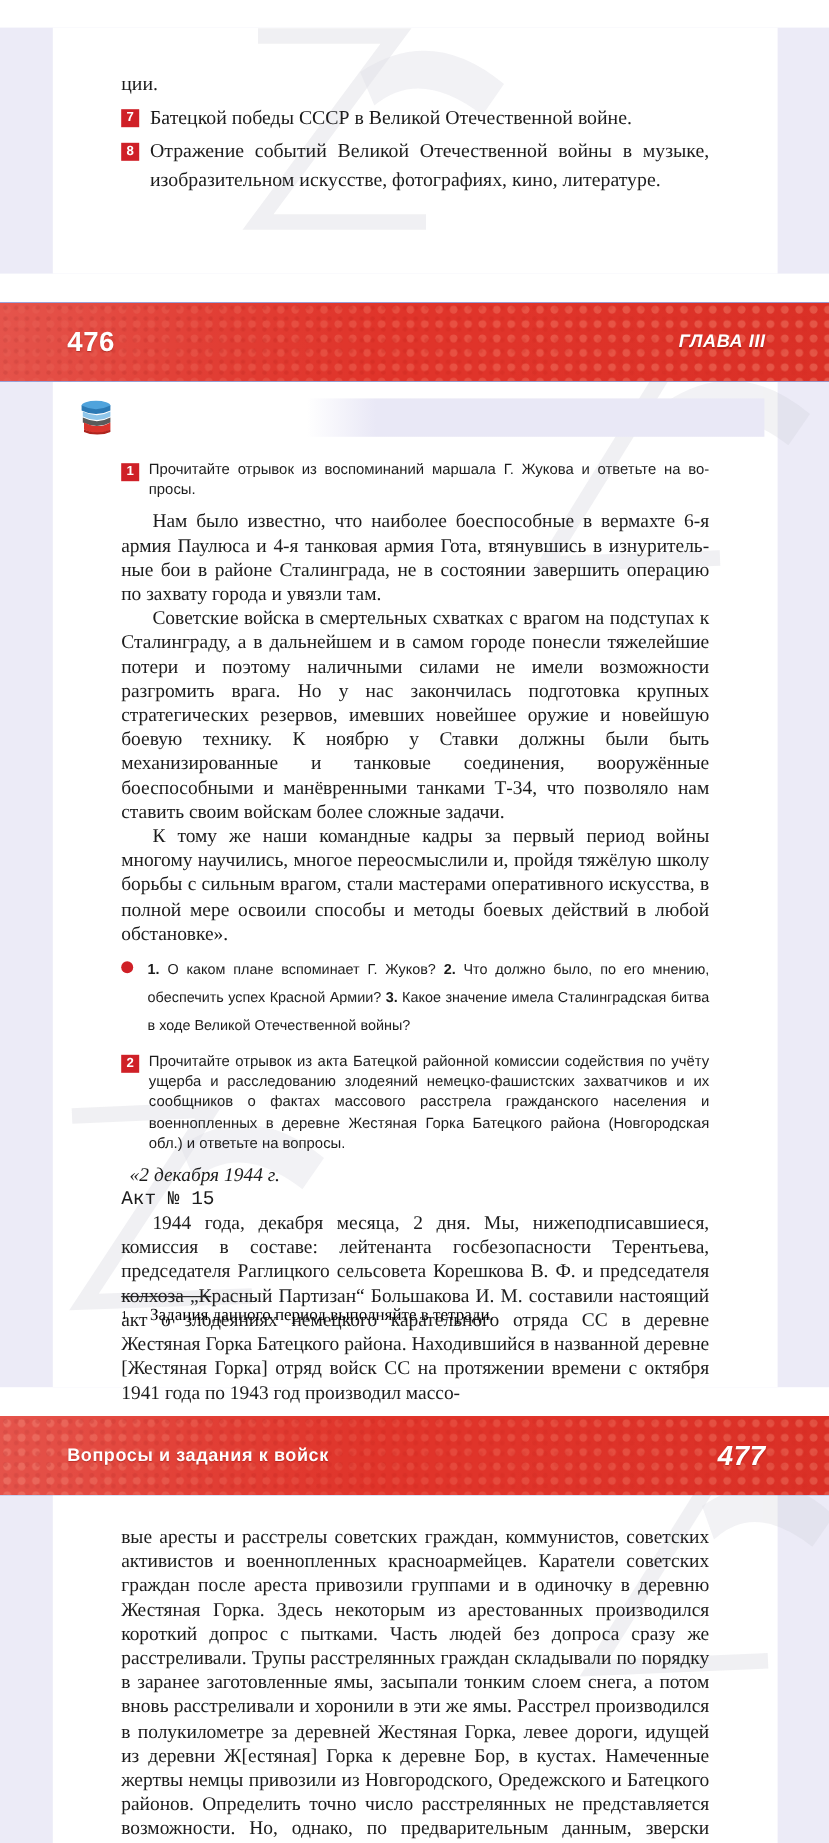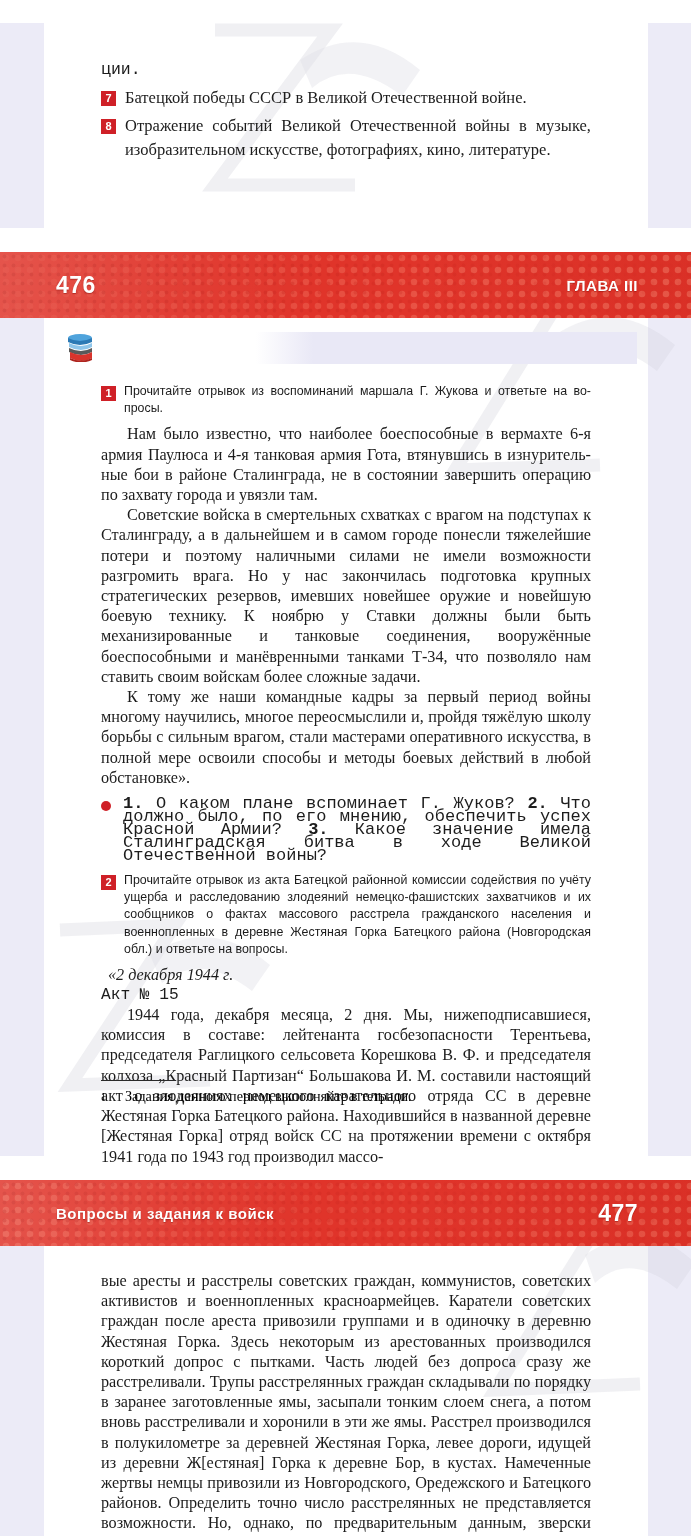--- a/index.html
+++ b/index.html
@@ -88,21 +88,21 @@
     top: 50%;
     transform: translateY(-50%);
     color: #ffffff;
     font-family: "Liberation Sans Narrow", "Liberation Sans", sans-serif;
     font-weight: bold;
     letter-spacing: .5px;
     white-space: nowrap;
     text-shadow: 0 1px 1px rgba(120,10,5,.45);
   }
   .banner .label.left  { left: 56px; }
-  .banner .label.right { right: 53px; }
+  .banner .label.right { right: 53px; font-style: italic; }
 
   .pgnum {
     font-size: 23px;
     letter-spacing: 1px;
   }
   .chapter-label {
     font-size: 15px;
     letter-spacing: 2.2px;
   }
   .section-label {
@@ -115,21 +115,21 @@
     position: absolute;
     z-index: 5;
     left: 101px;
     width: 490px;
     color: #1c1c1c;
   }
 
   
   .outline { top: 57px; }
   .cont-line {
-    font-family: Liberation Mono, monospace;
+    font-family: Liberation Serif, serif;
     font-size: 16.5px;
     line-height: 25px;
     margin: 0 0 1px 0;
   }
   .olist-item {
     display: flex;
     align-items: flex-start;
     margin-top: 4px;
   }
   .num-badge {
@@ -238,23 +238,23 @@
     flex: 0 0 auto;
     width: 10px;
     height: 10px;
     margin-top: 4px;
     margin-right: 12px;
     border-radius: 50%;
     background: #cf2027;
   }
   .q-text {
     flex: 1 1 auto;
-    font-family: Liberation Mono, monospace;
-    font-size: 17px;
-    line-height: 13px;
+    font-family: Liberation Sans, sans-serif;
+    font-size: 12px;
+    line-height: 23px;
     text-align: justify;
     text-align-last: left;
   }
   .q-text b { font-weight: bold; }
 
   .doc-date {
     margin: 4px 0 0 0;
     font-family: "Liberation Serif", serif;
     font-style: italic;
     font-size: 16.2px;

